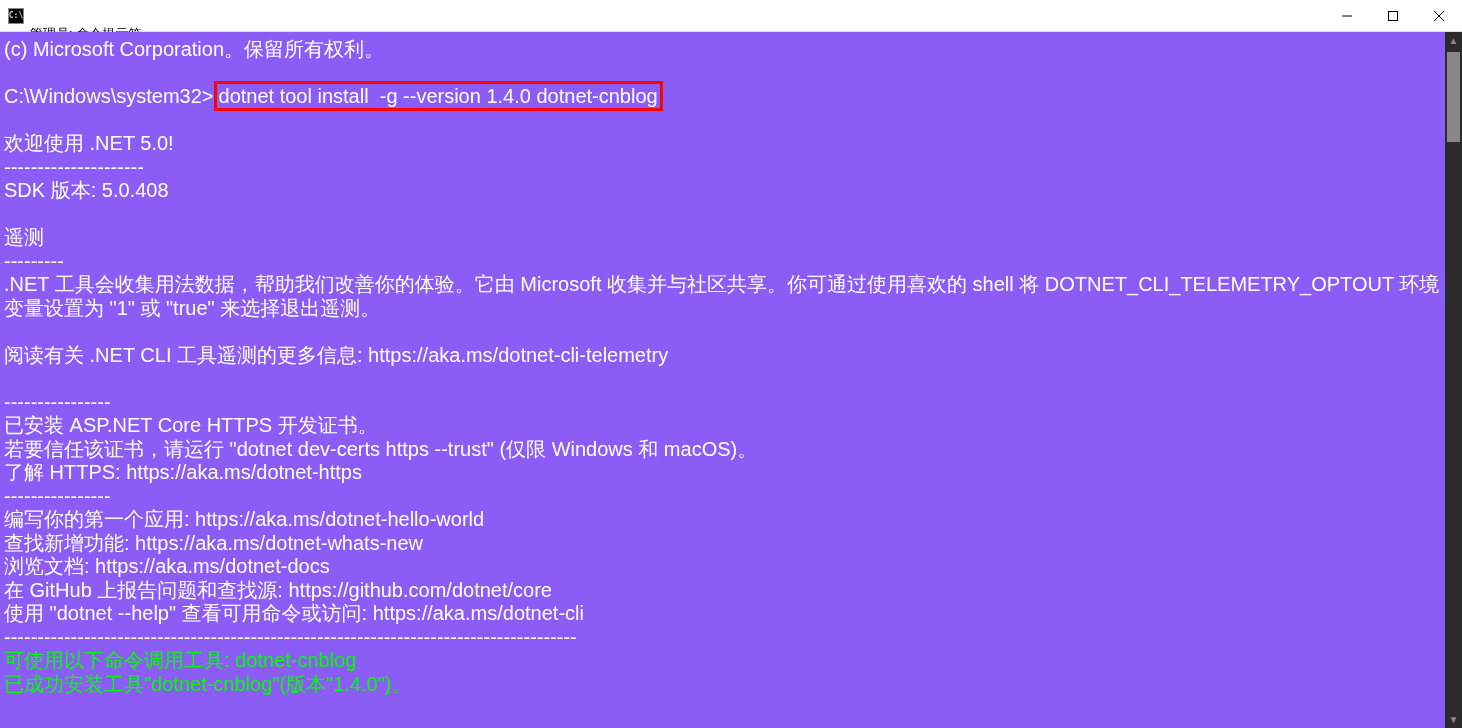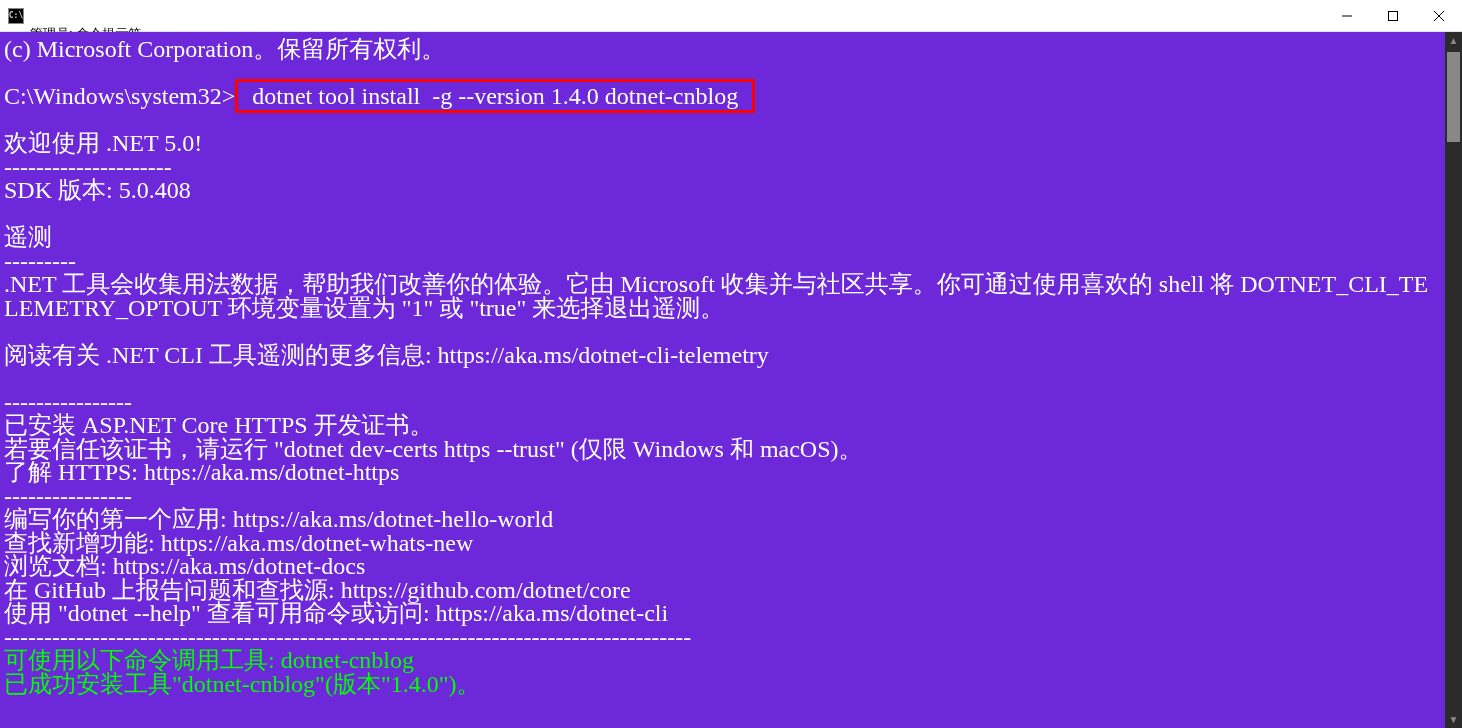--- a/index.html
+++ b/index.html
@@ -58,35 +58,35 @@
       color: #000;
     }
     .terminal-wrapper {
       flex: 1;
       background: #000000;
       display: flex;
       overflow: hidden;
     }
     .terminal {
       flex: 1;
-      background: #6d28d9;
+      background: #8b5cf6;
       color: #ffffff;
-      font-family: Liberation Serif, serif;
-      font-size: 24px;
+      font-family: Liberation Sans, sans-serif;
+      font-size: 20px;
       line-height: 23.5px;
       padding: 6px 4px;
       white-space: pre-wrap;
       word-break: break-all;
       overflow-y: auto;
       position: relative;
     }
     .highlight-box {
       border: 3px solid #ff0000;
       display: inline;
-      padding: 1px 14px;
+      padding: 1px 2px;
     }
     .green-text {
       color: #00ff00;
     }
     .scrollbar {
       width: 17px;
       background: #2b2b2b;
       position: relative;
     }
     .scrollbar-thumb {

